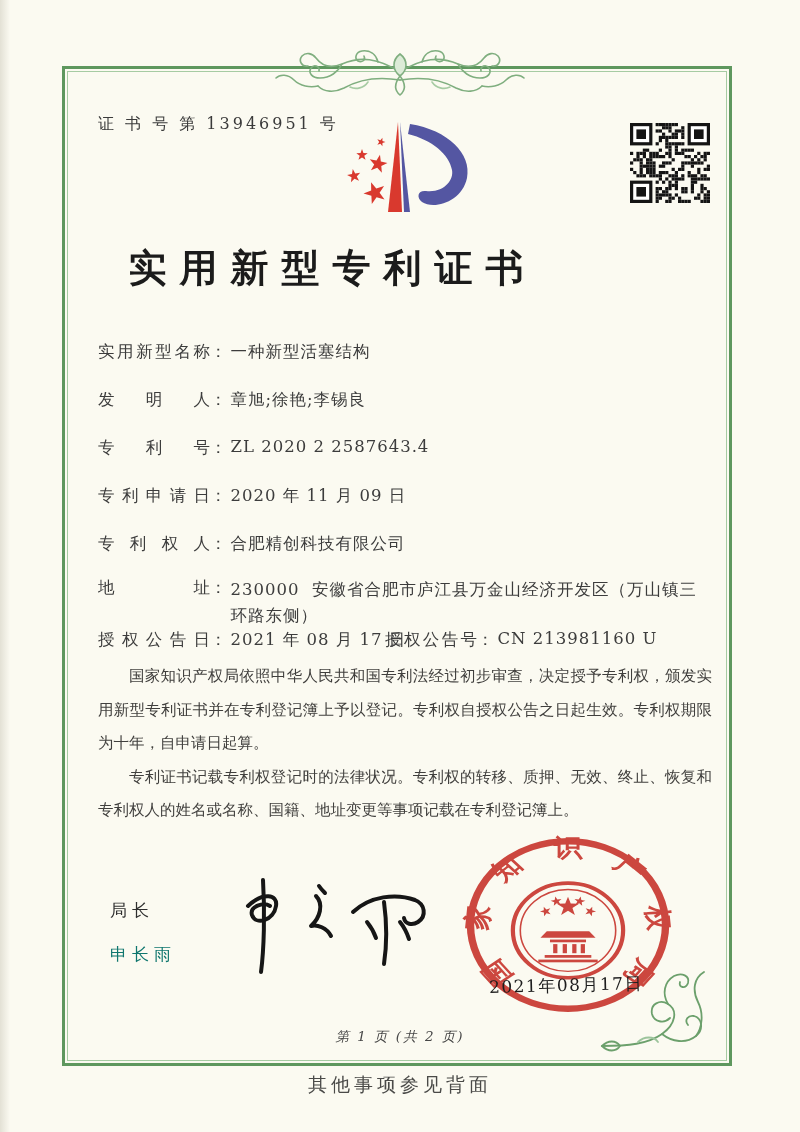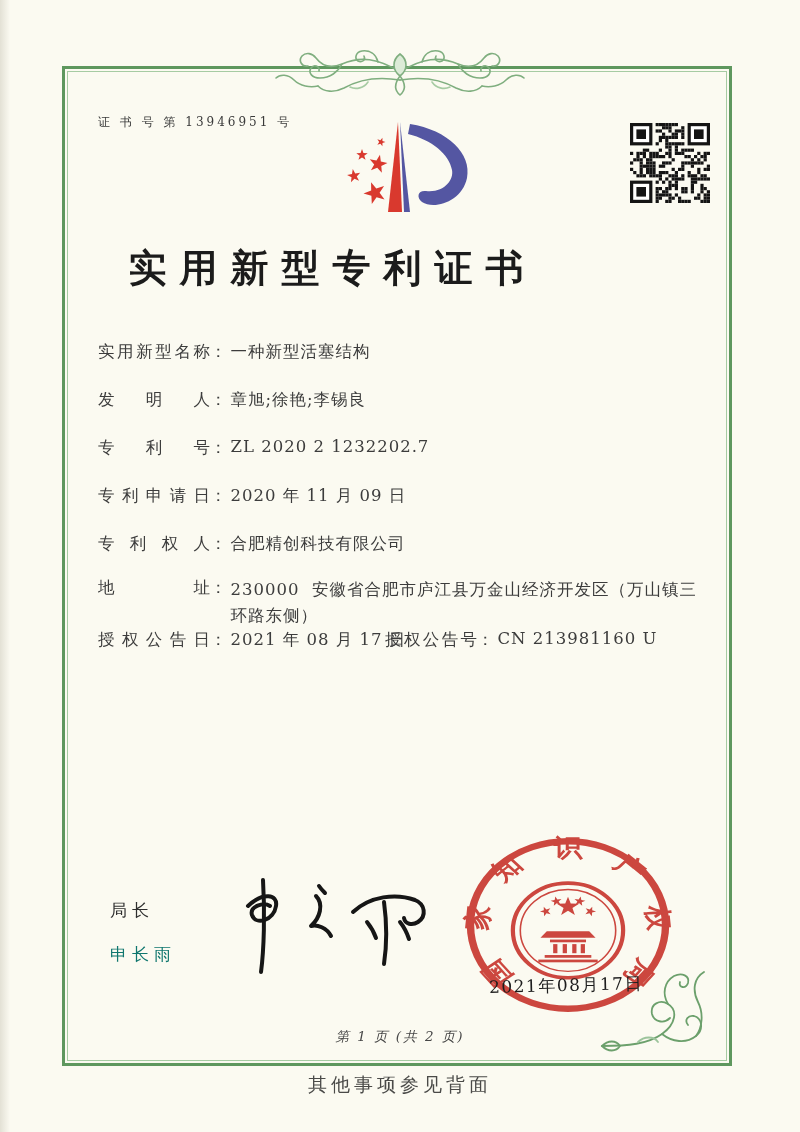--- a/index.html
+++ b/index.html
@@ -3,21 +3,21 @@
 <meta charset="utf-8">
 <style>
   html,body{margin:0;padding:0;}
   .page{position:relative;width:800px;height:1132px;background:#fbfaf1;overflow:hidden;
         font-family:"DejaVu Serif","Liberation Serif",serif;color:#3c3c3c;}
   .page::before{content:"";position:absolute;left:0;top:0;bottom:0;width:10px;
         background:linear-gradient(to right,#e3e1d5,rgba(251,250,241,0));pointer-events:none;}
   .frame{position:absolute;left:62px;top:66px;width:664px;height:994px;
         border:3px solid #5e975e;}
   .frame-inner{position:absolute;inset:2px;border:1px solid #a6cba3;}
-  .cert-no{position:absolute;left:98px;top:114px;font-size:12px;letter-spacing:3px;color:#3a3a3a;}
+  .cert-no{position:absolute;left:98px;top:114px;font-size:16px;letter-spacing:3px;color:#3a3a3a;}
   .title{position:absolute;left:0;width:652px;top:243px;text-align:center;
         font-size:38px;font-weight:bold;letter-spacing:13px;text-indent:13px;color:#1b1b1b;}
   .fields{position:absolute;left:98px;top:341px;width:620px;font-size:16.5px;}
   .frow{position:absolute;left:0;white-space:nowrap;}
   .flabel{display:inline-block;width:112px;text-align:justify;text-align-last:justify;vertical-align:top;}
   .fcolon{display:inline-block;vertical-align:top;margin-right:4px;}
   .fvalue{display:inline-block;vertical-align:top;letter-spacing:1px;}
   .fvalue--addr{white-space:pre-wrap;width:478px;line-height:1.6;letter-spacing:1px;}
   .grant2{position:absolute;left:287px;top:0;white-space:nowrap;}
   .grant2 .flabel{width:92px;}
@@ -323,39 +323,43 @@
   <div class="title">实用新型专利证书</div>
 
   <div class="fields">
     <div class="frow" style="top:0px">
       <span class="flabel">实用新型名称</span><span class="fcolon">：</span><span class="fvalue">一种新型活塞结构</span>
     </div>
     <div class="frow" style="top:48px">
       <span class="flabel">发明人</span><span class="fcolon">：</span><span class="fvalue">章旭;徐艳;李锡良</span>
     </div>
     <div class="frow" style="top:96px">
-      <span class="flabel">专利号</span><span class="fcolon">：</span><span class="fvalue">ZL 2020 2 1232202.7</span>
+      <span class="flabel">专利号</span><span class="fcolon">：</span><span class="fvalue">ZL 2020 2 2587643.4</span>
     </div>
     <div class="frow" style="top:144px">
       <span class="flabel">专利申请日</span><span class="fcolon">：</span><span class="fvalue">2020 年 11 月 09 日</span>
     </div>
     <div class="frow" style="top:192px">
       <span class="flabel">专利权人</span><span class="fcolon">：</span><span class="fvalue">合肥精创科技有限公司</span>
     </div>
     <div class="frow" style="top:236px">
       <span class="flabel">地址</span><span class="fcolon">：</span><span class="fvalue fvalue--addr">230000  安徽省合肥市庐江县万金山经济开发区（万山镇三环路东侧）</span>
     </div>
     <div class="frow" style="top:288px">
       <span class="flabel">授权公告日</span><span class="fcolon">：</span><span class="fvalue">2021 年 08 月 17 日</span>
       <span class="grant2">
         <span class="flabel">授权公告号</span><span class="fcolon">：</span><span class="fvalue">CN 213981160 U</span>
       </span>
     </div>
   </div>
 
+  <div class="paras">
+    <p>国家知识产权局依照中华人民共和国专利法经过初步审查，决定授予专利权，颁发实用新型专利证书并在专利登记簿上予以登记。专利权自授权公告之日起生效。专利权期限为十年，自申请日起算。</p>
+    <p>专利证书记载专利权登记时的法律状况。专利权的转移、质押、无效、终止、恢复和专利权人的姓名或名称、国籍、地址变更等事项记载在专利登记簿上。</p>
+  </div>
 
   <div class="sig-title">局长</div>
   <div class="sig-name">申长雨</div>
 
   <svg class="sig-svg" width="230" height="110" viewBox="0 0 230 110">
     <g stroke="#161616" stroke-width="4" fill="none" stroke-linecap="round" stroke-linejoin="round">
       <path d="M30,34 C45,20 60,22 58,34 C56,48 38,54 34,43 C31,34 46,30 52,34"></path>
       <path d="M45,8 C47,40 46,78 43,100"></path>
       <path d="M98,24 C106,32 102,46 93,54 C99,52 109,56 113,64"></path>
       <path d="M101,14 C103,17 105,19 107,21"></path>

